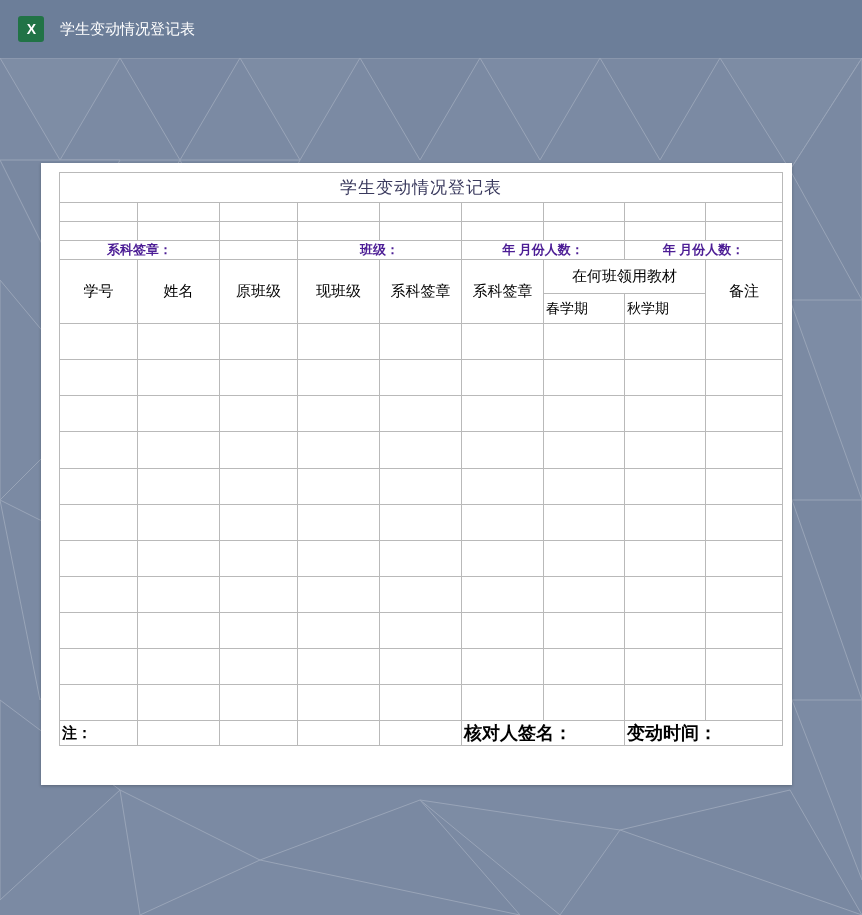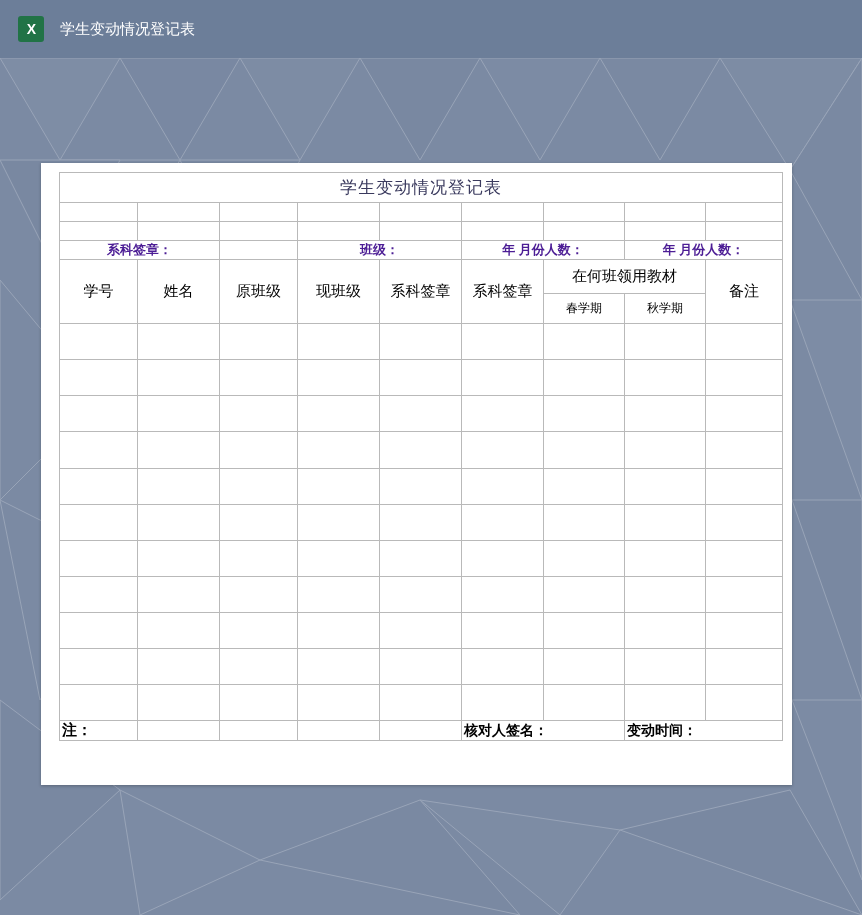--- a/index.html
+++ b/index.html
@@ -99,35 +99,34 @@
   td.hb-head {
     border: 1px solid #000000;
     text-align: center;
     font-size: 15px;
     height: 34px !important;
     white-space: nowrap;
     margin-top: 33px;
   }
   td.hb-sub {
     border: 1px solid #000000;
-    text-align: center;
-    font-size: 12px;
+    font-size: 14px;
     height: 30px !important;
   }
   td.hb-body { border: 1px solid #000000; height: 36px !important; }
   td.hb-tall { border: 1px solid #000000; height: 37px !important; }
 
   .foot-note {
     font-size: 15px;
     font-weight: bold;
     padding-left: 4px;
     white-space: nowrap;
   }
   .foot-lbl {
-    font-size: 14px;
+    font-size: 18px;
     font-weight: bold;
     white-space: nowrap;
     text-align: left;
     padding-left: 2px;
   }
   .spacer-row td { height: 19px !important; }
 </style>
 </head>
 <body>
 

